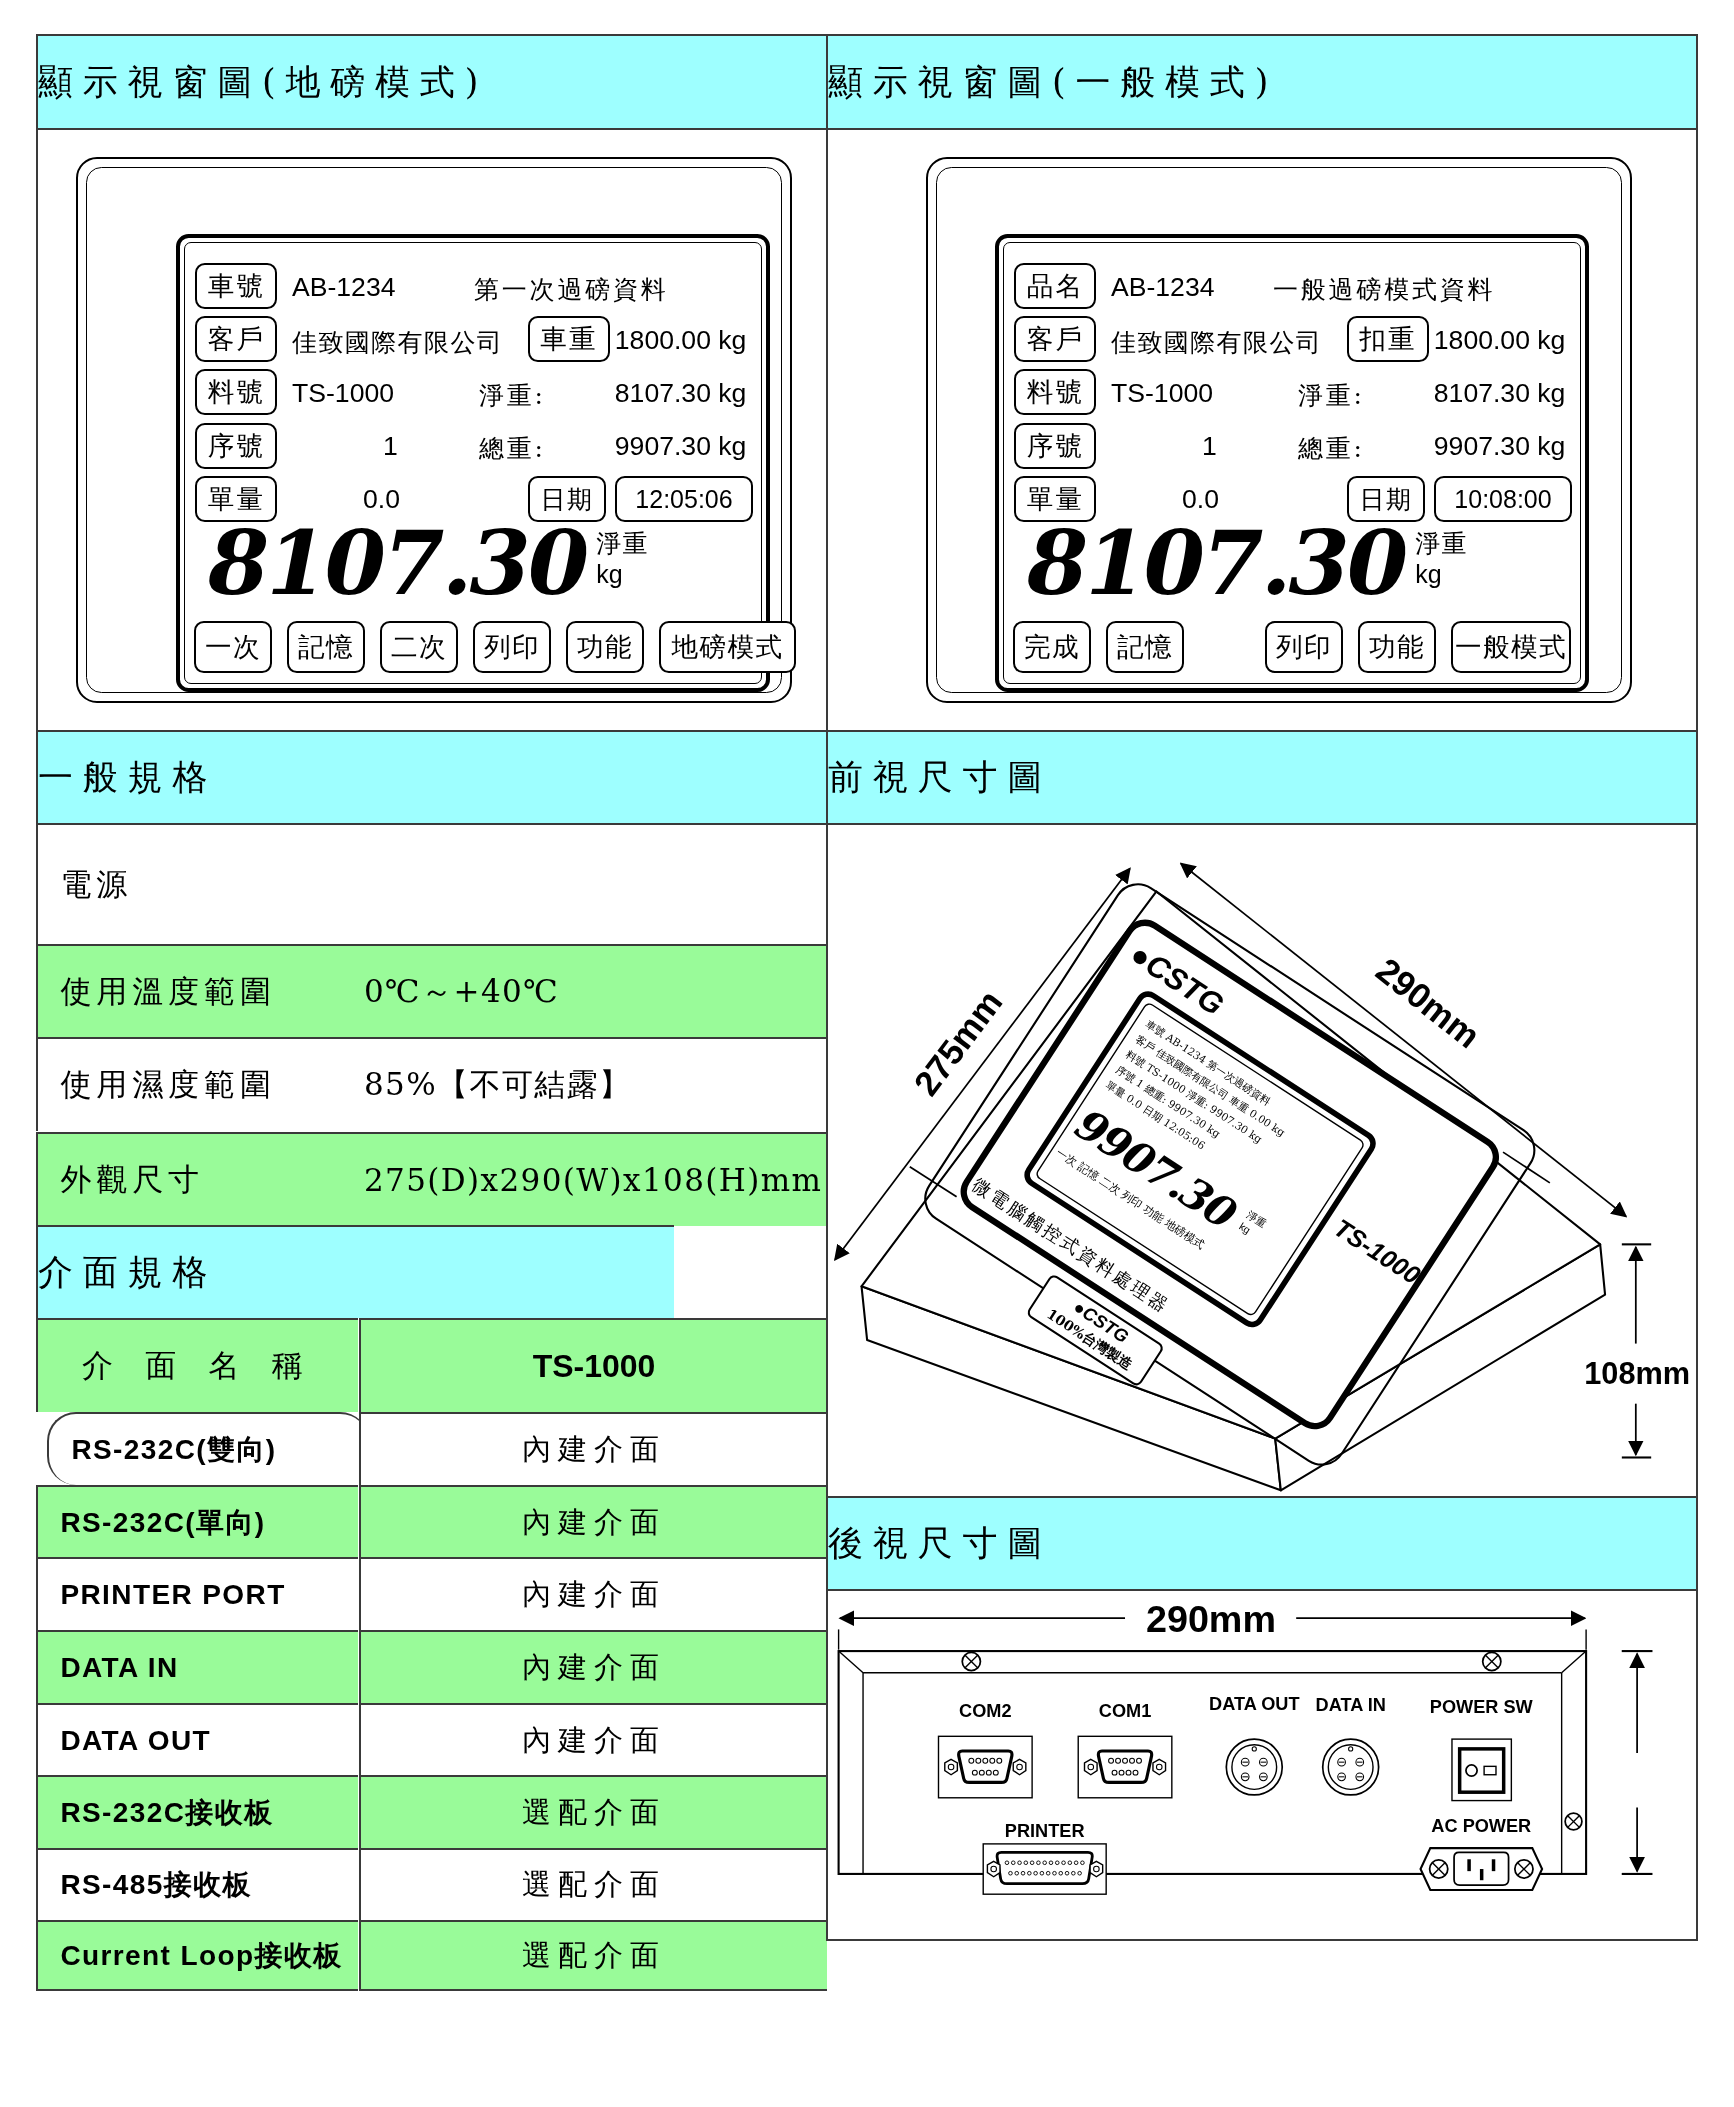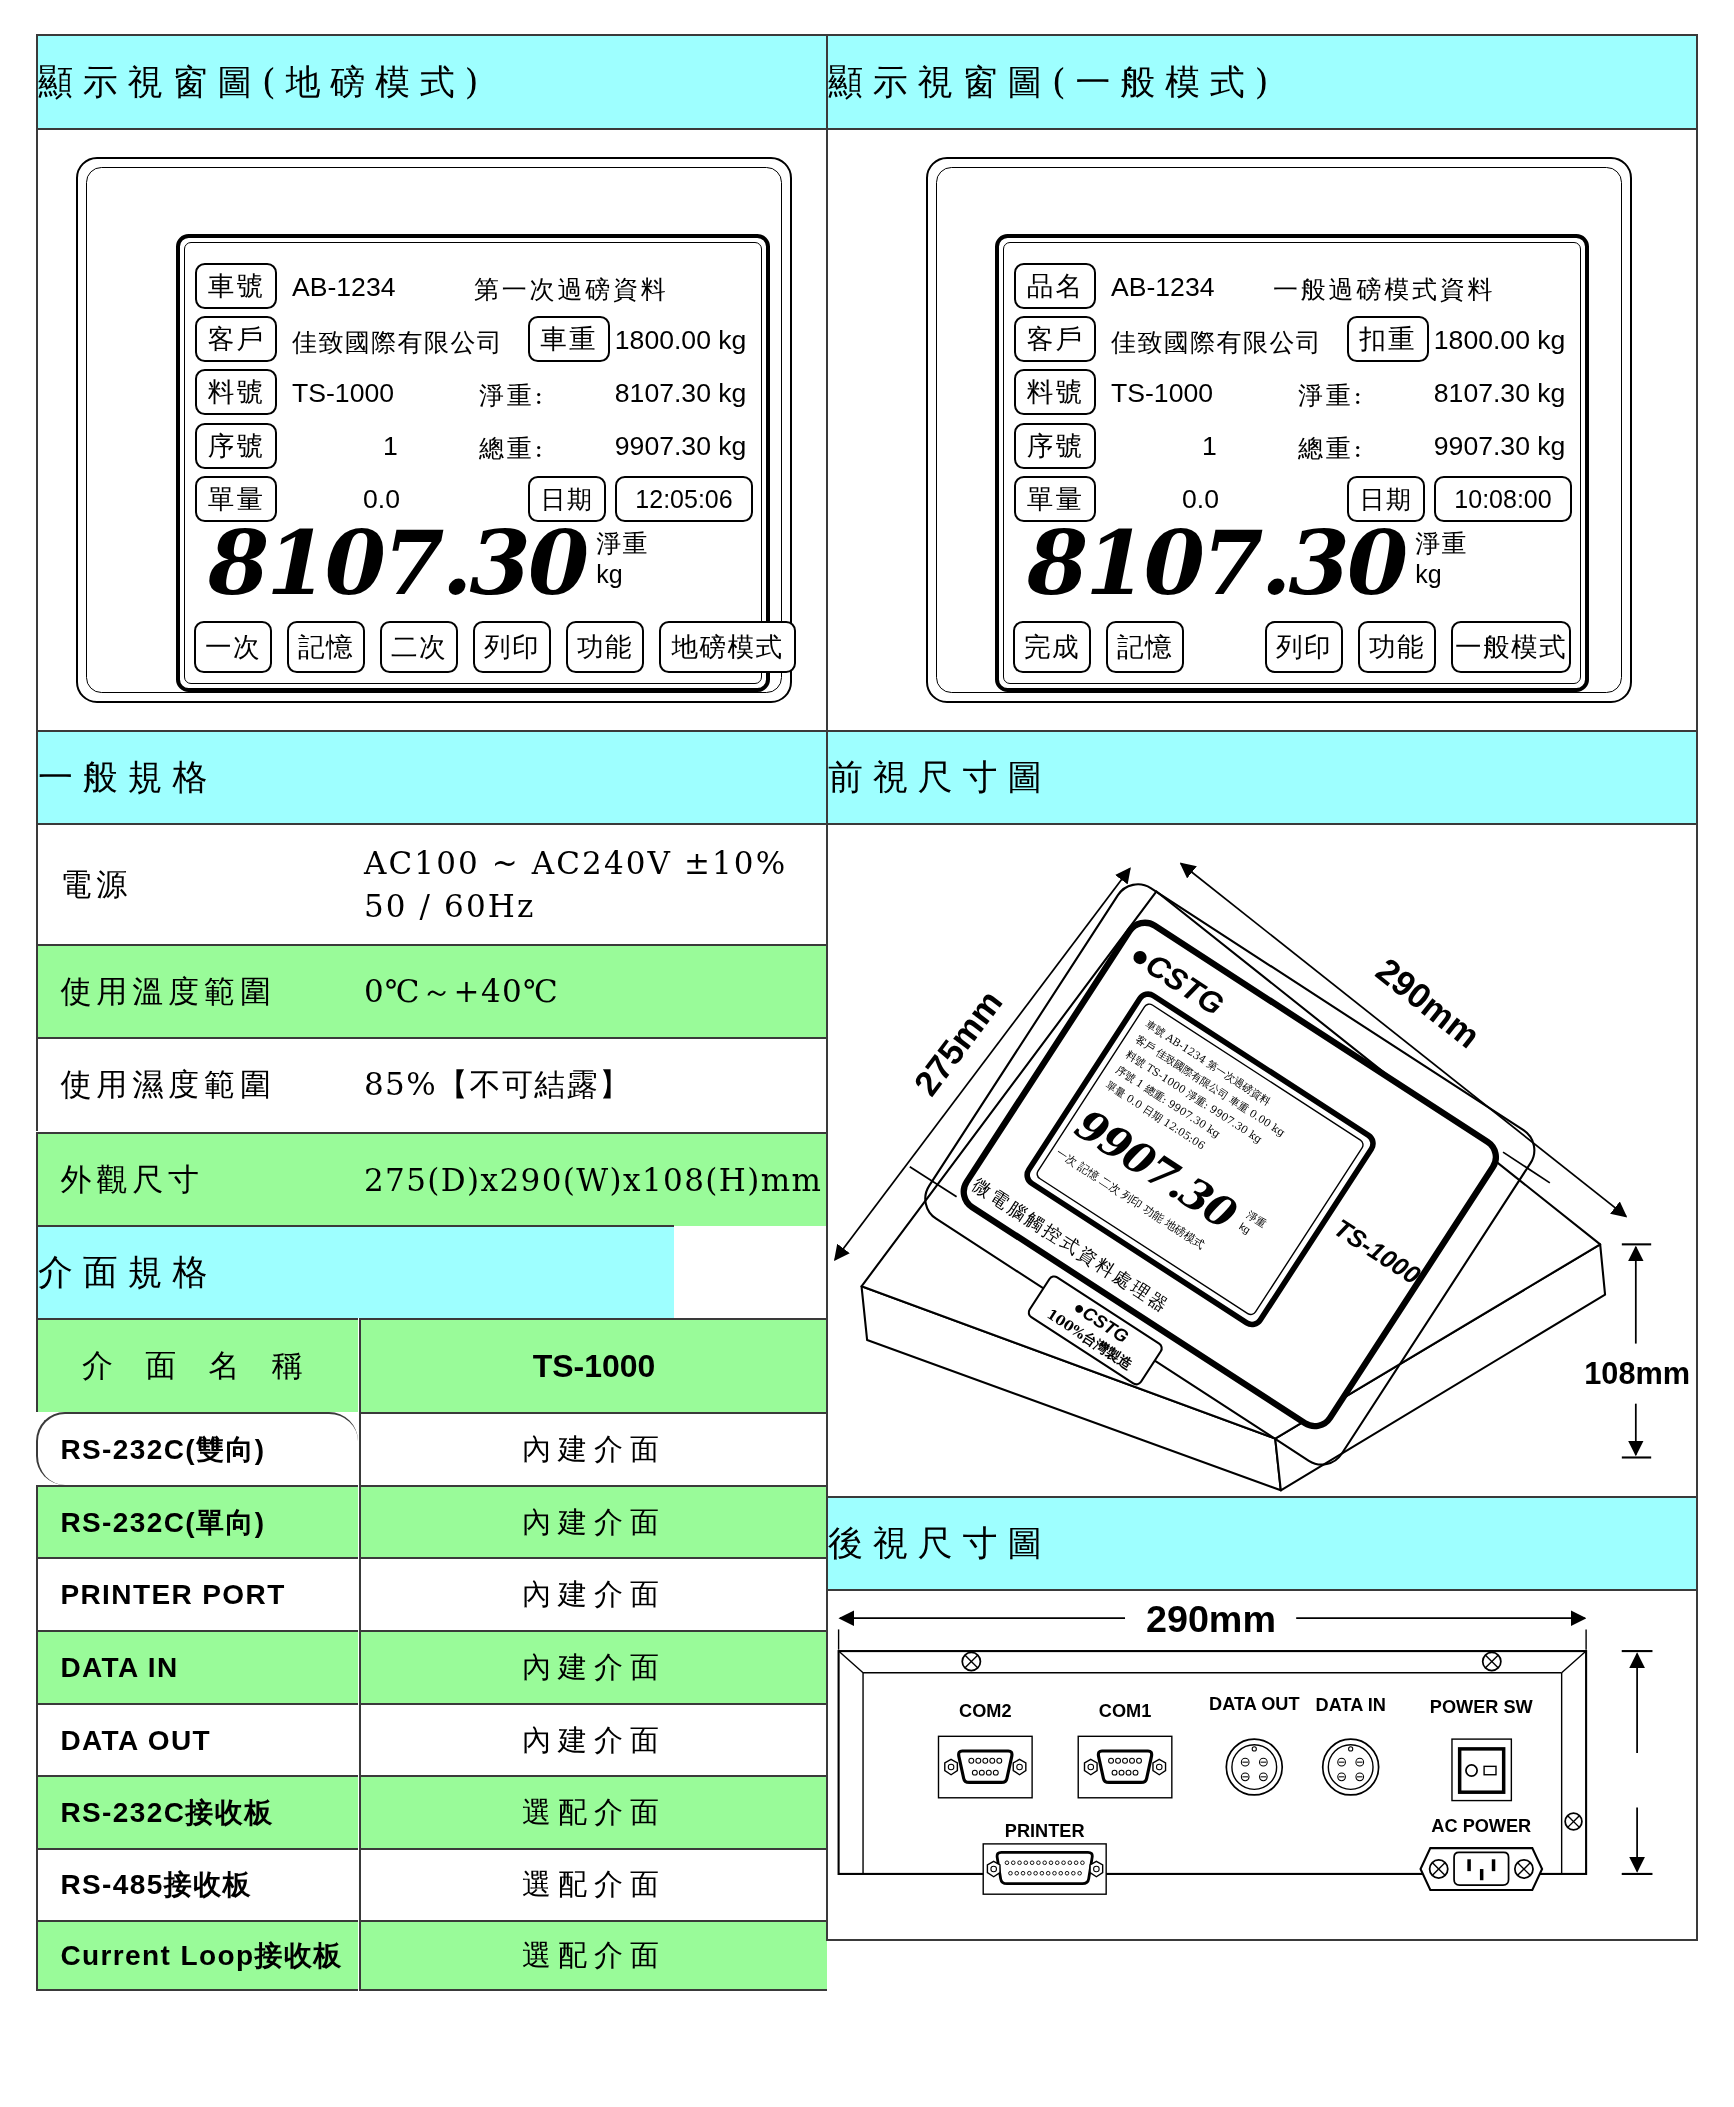--- a/index.html
+++ b/index.html
@@ -219,24 +219,20 @@
 
   <div class="cell cyan band" style="left:36px;top:730px;width:790px;height:93px;">
     <span>一般規格</span>
   </div>
   <div class="cell cyan band edge-r" style="left:826px;top:730px;width:872px;height:93px;">
     <span>前視尺寸圖</span>
   </div>
 
   <div class="cell" style="left:36px;top:823px;width:790px;height:121px;">
     <div class="spec-label">電源</div>
-    <div class="spec-value spec-value2" style="letter-spacing:2.1px;">
-      <div>AC100 ~ AC240V ±10%</div>
-      <div>50 / 60Hz</div>
-    </div>
   </div>
   <div class="cell green" style="left:36px;top:944px;width:790px;height:94px;">
     <div class="spec-label">使用溫度範圍</div>
     <div class="spec-value">0℃～+40℃</div>
   </div>
   <div class="cell" style="left:36px;top:1037px;width:790px;height:94px;padding-left:8px;">
     <div class="spec-label">使用濕度範圍</div>
     <div class="spec-value">85%【不可結露】</div>
   </div>
   <div class="cell green" style="left:36px;top:1132px;width:790px;height:94px;">
@@ -247,21 +243,21 @@
   <div class="cell cyan band" style="left:36px;top:1225px;width:638px;height:93px;">
     <span>介面規格</span>
   </div>
   <div class="cell green if-h1" style="left:36px;top:1318px;width:322px;height:94px;">
     <span>介 面 名 稱</span>
   </div>
   <div class="cell green if-h2" style="left:359px;top:1318px;width:468px;height:94px;">
     <span>TS-1000</span>
   </div>
 
-  <div class="cell" style="left:36px;top:1412px;width:322px;height:73px;border-radius:29px;">
+  <div class="cell" style="left:47px;top:1412px;width:322px;height:73px;border-radius:29px;">
     <div class="if-name">RS-232C(雙向)</div>
     </div>
   <div class="cell if-val" style="left:359px;top:1412px;width:468px;height:73px;">
     <span>內建介面</span>
     </div>
 
   <div class="cell green" style="left:36px;top:1485px;width:322px;height:73px;">
     <div class="if-name">RS-232C(單向)</div>
     </div>
   <div class="cell green if-val" style="left:359px;top:1485px;width:468px;height:73px;">

